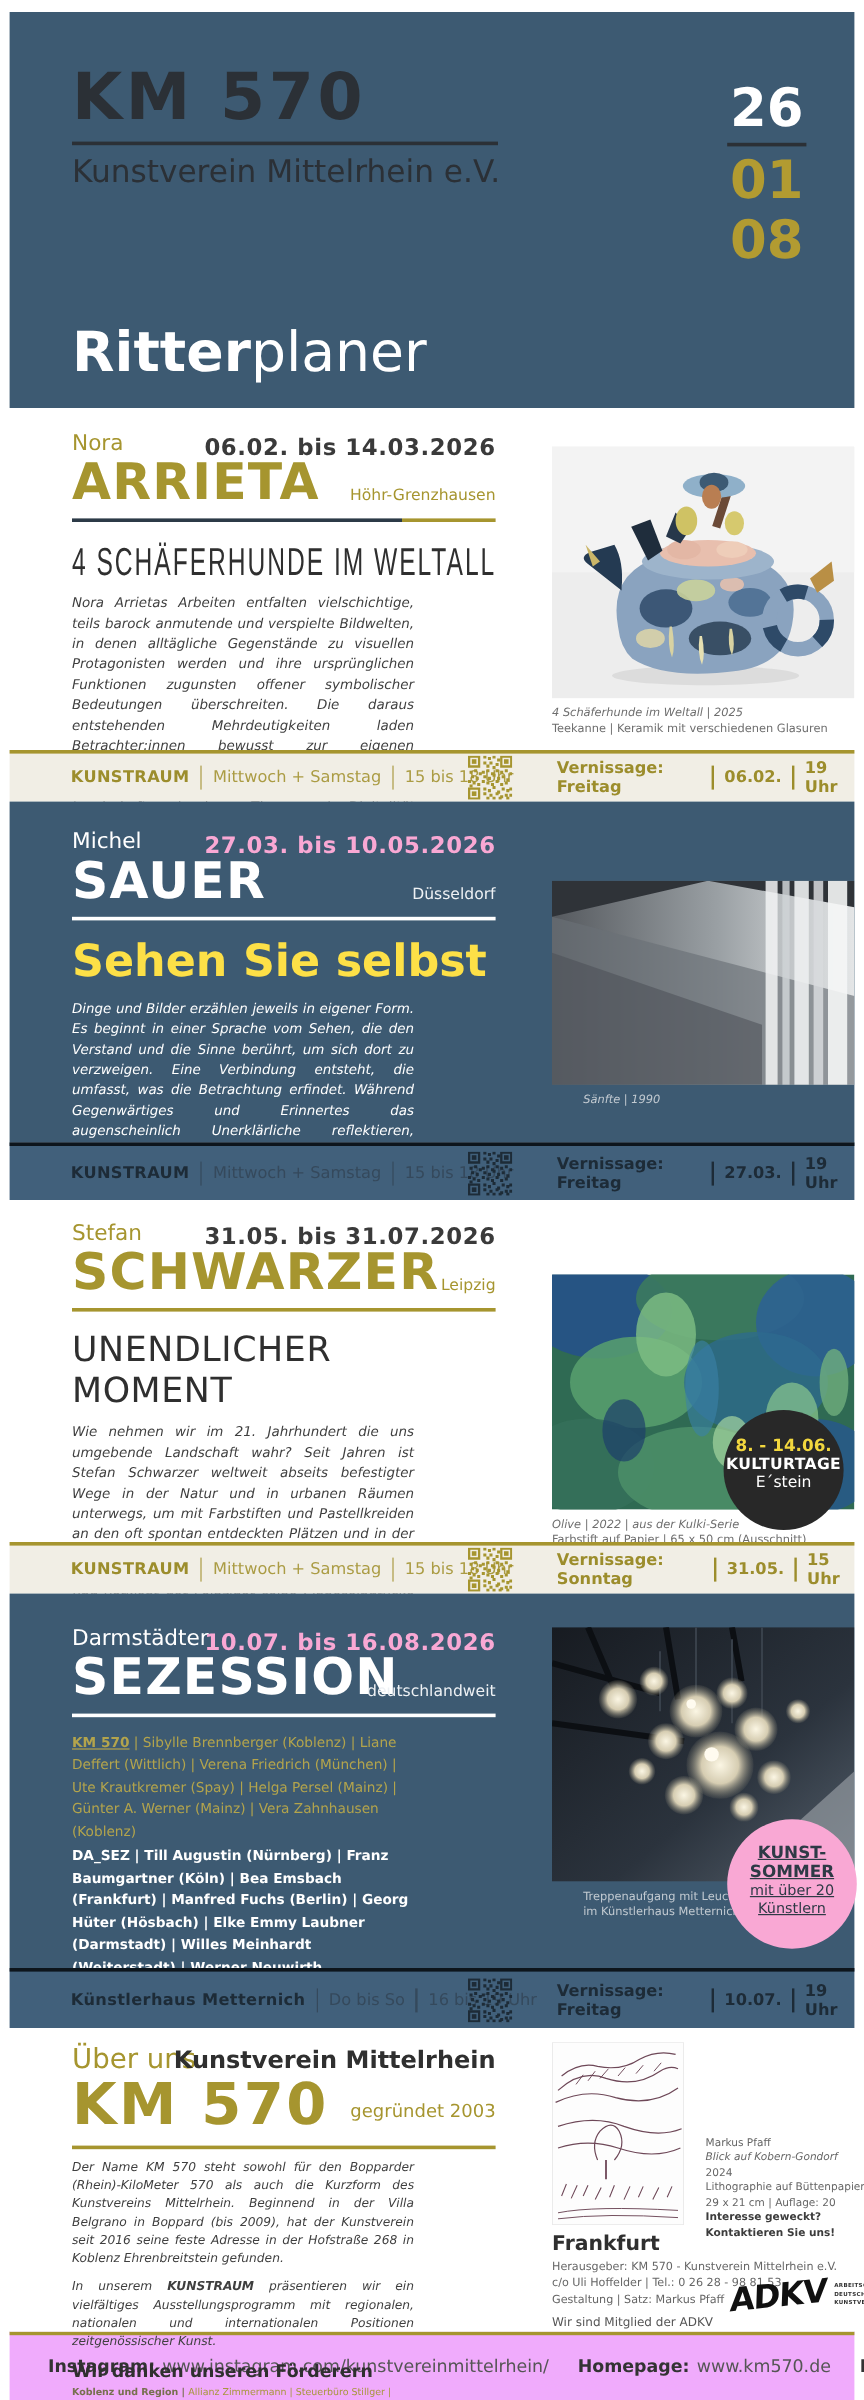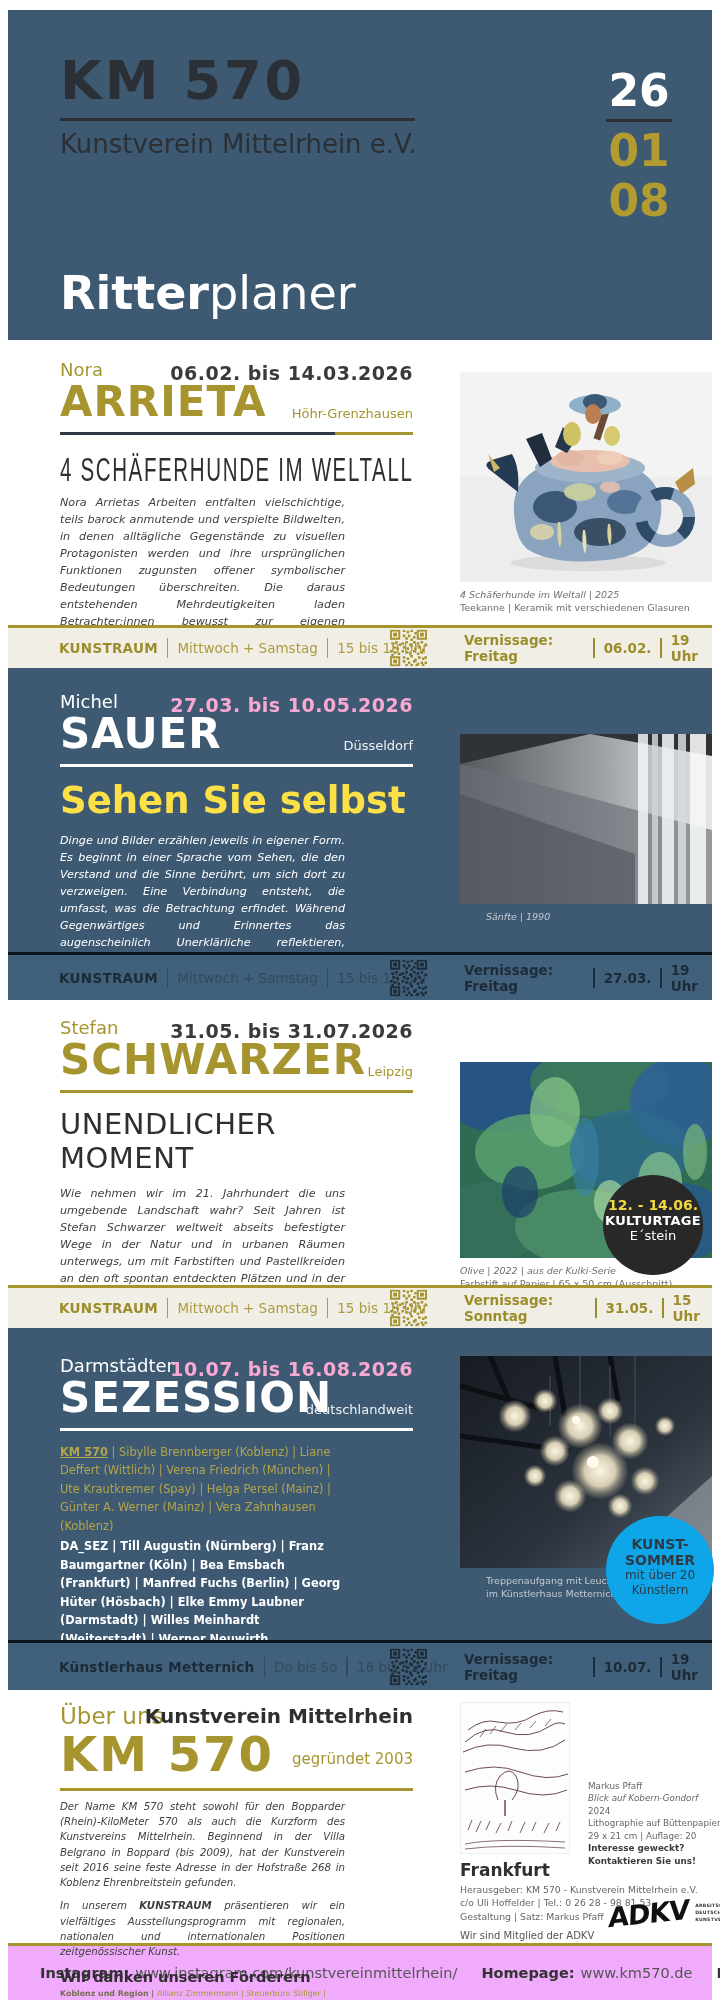--- a/index.html
+++ b/index.html
@@ -86,22 +86,22 @@
   .bar-dark .qr{color:#1d2b37;}
   .vern{position:absolute;left:456px;top:0;height:100%;display:flex;align-items:center;font-weight:bold;}
 
   
   .badge{position:absolute;border-radius:50%;text-align:center;box-sizing:border-box;z-index:3;}
   .badge-dark{width:100px;height:100px;background:#282828;color:#fff;padding-top:22px;
               left:595px;top:175px;}
   .badge-dark .b1{color:#f2d73e;font-weight:bold;font-size:14px;}
   .badge-dark .b2{font-weight:bold;font-size:13px;letter-spacing:0.3px;}
   .badge-dark .b3{font-size:13px;}
-  .badge-yellow{width:108px;height:108px;background:#0ea5e9;color:#2e3a46;padding-top:20px;
-                left:598px;top:188px;}
+  .badge-yellow{width:108px;height:108px;background:#f9a8d4;color:#2e3a46;padding-top:20px;
+                left:598px;top:188px;text-decoration:underline;}
   .badge-yellow .b1,.badge-yellow .b2{font-weight:bold;font-size:14px;line-height:1.15;}
   .badge-yellow .b3,.badge-yellow .b4{font-size:12px;line-height:1.25;}
 
   
   .about-head{position:relative;}
   .ab-label{font-size:23px;color:#a6952f;line-height:1.1;}
   .ab-name{font-size:48px;font-weight:bold;color:#a6952f;letter-spacing:2px;line-height:1.05;}
   .ab-org{position:absolute;right:0;top:0;font-size:20px;font-weight:bold;color:#2f2f2f;}
   .ab-founded{position:absolute;right:0;top:46px;font-size:15px;color:#a6952f;}
   .ab-body{width:285px;font-size:10.2px;font-style:italic;text-align:justify;
@@ -329,21 +329,21 @@
         <ellipse cx="150" cy="140" rx="16" ry="22" fill="#a5d6a0" opacity="0.7"></ellipse>
         <ellipse cx="125" cy="95" rx="14" ry="40" fill="#3b82a8" opacity="0.6"></ellipse>
         <ellipse cx="235" cy="90" rx="12" ry="28" fill="#6fae7d" opacity="0.8"></ellipse>
       </svg>
       <figcaption class="figcap">
         <div class="c1">Olive | 2022 | aus der Kulki-Serie</div>
         <div>Farbstift auf Papier | 65 x 50 cm (Ausschnitt)</div>
       </figcaption>
     </figure>
     <div class="badge badge-dark">
-      <div class="b1">12. - 14.06.</div>
+      <div class="b1">8. - 14.06.</div>
       <div class="b2">KULTURTAGE</div>
       <div class="b3">E´stein</div>
     </div>
   </div>
 
   <div class="bar bar-cream">
     <div class="bar-left">
       <span class="venue">KUNSTRAUM</span>
       <span class="sep"></span>
       <span>Mittwoch + Samstag</span>

